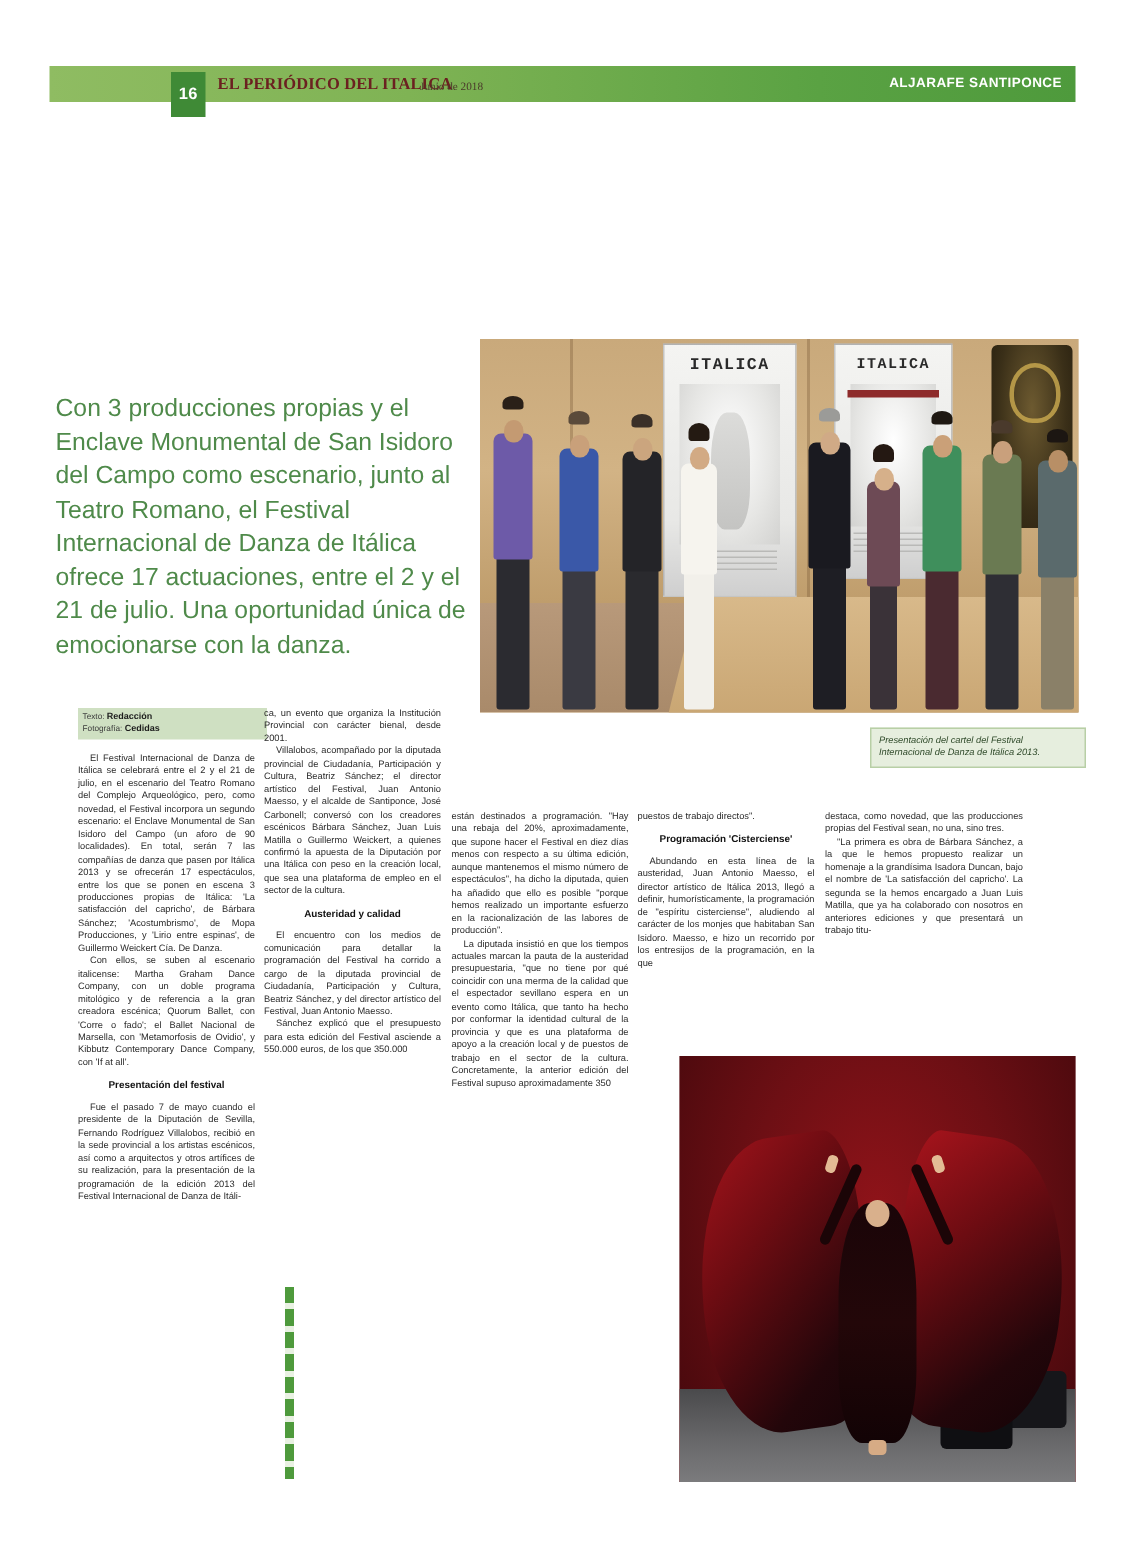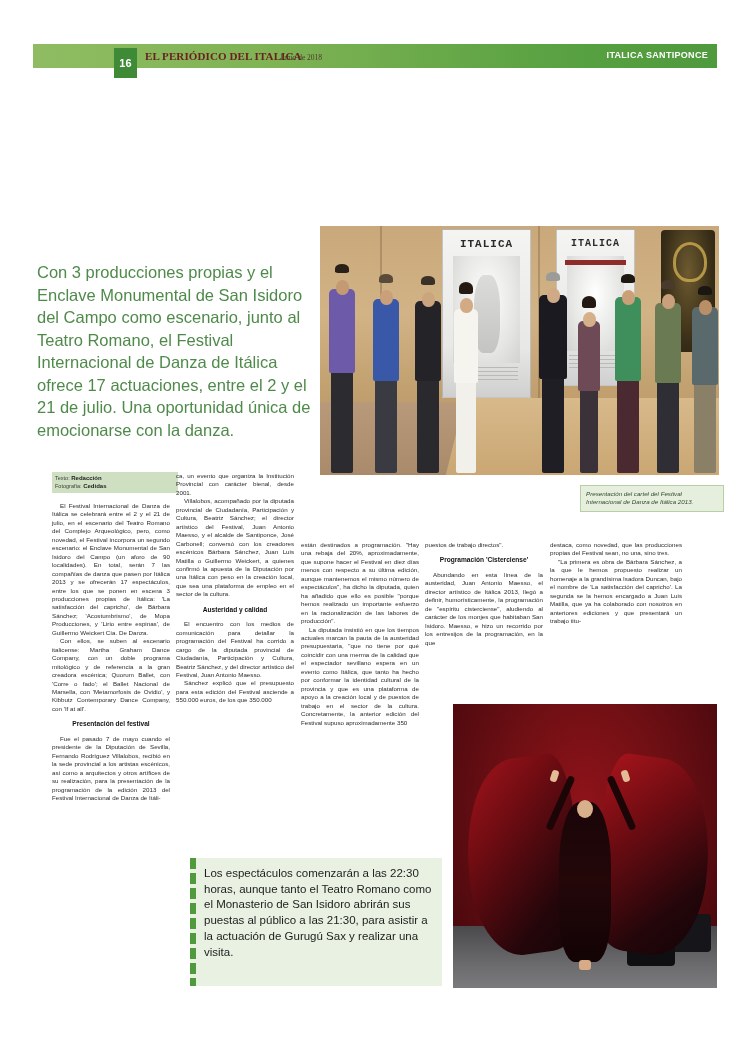--- a/index.html
+++ b/index.html
@@ -284,21 +284,21 @@
 </style>
 </head>
 <body>
 
 <div class="page">
 
   <div class="masthead"></div>
   <div class="page-num-box">16</div>
   <div class="masthead-title">EL PERIÓDICO DEL ITALICA</div>
   <div class="masthead-date">Junio de 2018</div>
-  <div class="masthead-section">ITALICA SANTIPONCE</div>
+  <div class="masthead-section">ALJARAFE SANTIPONCE</div>
 
 
   <div class="lead">Con 3 producciones propias y el Enclave Monumental de San Isidoro del Campo como escenario, junto al Teatro Romano, el Festival Internacional de Danza de Itálica ofrece 17 actuaciones, entre el 2 y el 21 de julio. Una oportunidad única de emocionarse con la danza.</div>
 
   <div class="photo-group">
     <div class="wall2"></div>
     <div class="wall-seam" style="left:60px"></div>
     <div class="wall-seam" style="left:218px"></div>
     <div class="floor"></div>
     <div class="ornament"></div>
@@ -423,21 +423,20 @@
     <p class="noind">puestos de trabajo directos".</p>
     <p class="subhead">Programación 'Cisterciense'</p>
     <p>Abundando en esta línea de la austeridad, Juan Antonio Maesso, el director artístico de Itálica 2013, llegó a definir, humorísticamente, la programación de "espíritu cisterciense", aludiendo al carácter de los monjes que habitaban San Isidoro. Maesso, e hizo un recorrido por los entresijos de la programación, en la que</p>
   </div>
 
   <div class="col" id="col5" style="height:180px">
     <p class="noind">destaca, como novedad, que las producciones propias del Festival sean, no una, sino tres.</p>
     <p>"La primera es obra de Bárbara Sánchez, a la que le hemos propuesto realizar un homenaje a la grandísima Isadora Duncan, bajo el nombre de 'La satisfacción del capricho'. La segunda se la hemos encargado a Juan Luis Matilla, que ya ha colaborado con nosotros en anteriores ediciones y que presentará un trabajo titu-</p>
   </div>
 
-  <div class="pullquote">Los espectáculos comenzarán a las 22:30 horas, aunque tanto el Teatro Romano como el Monasterio de San Isidoro abrirán sus puestas al público a las 21:30, para asistir a la actuación de Gurugú Sax y realizar una visita.</div>
   <div class="pq-bar"></div>
 
   <div class="photo-dancer">
     <div class="dz-bg"></div>
     <div class="dz-floor"></div>
     <div class="dz-drum1"></div>
     <div class="dz-drum2"></div>
     <div class="dz-skirt-l"></div>
     <div class="dz-skirt-r"></div>
     <div class="dz-body"></div>

